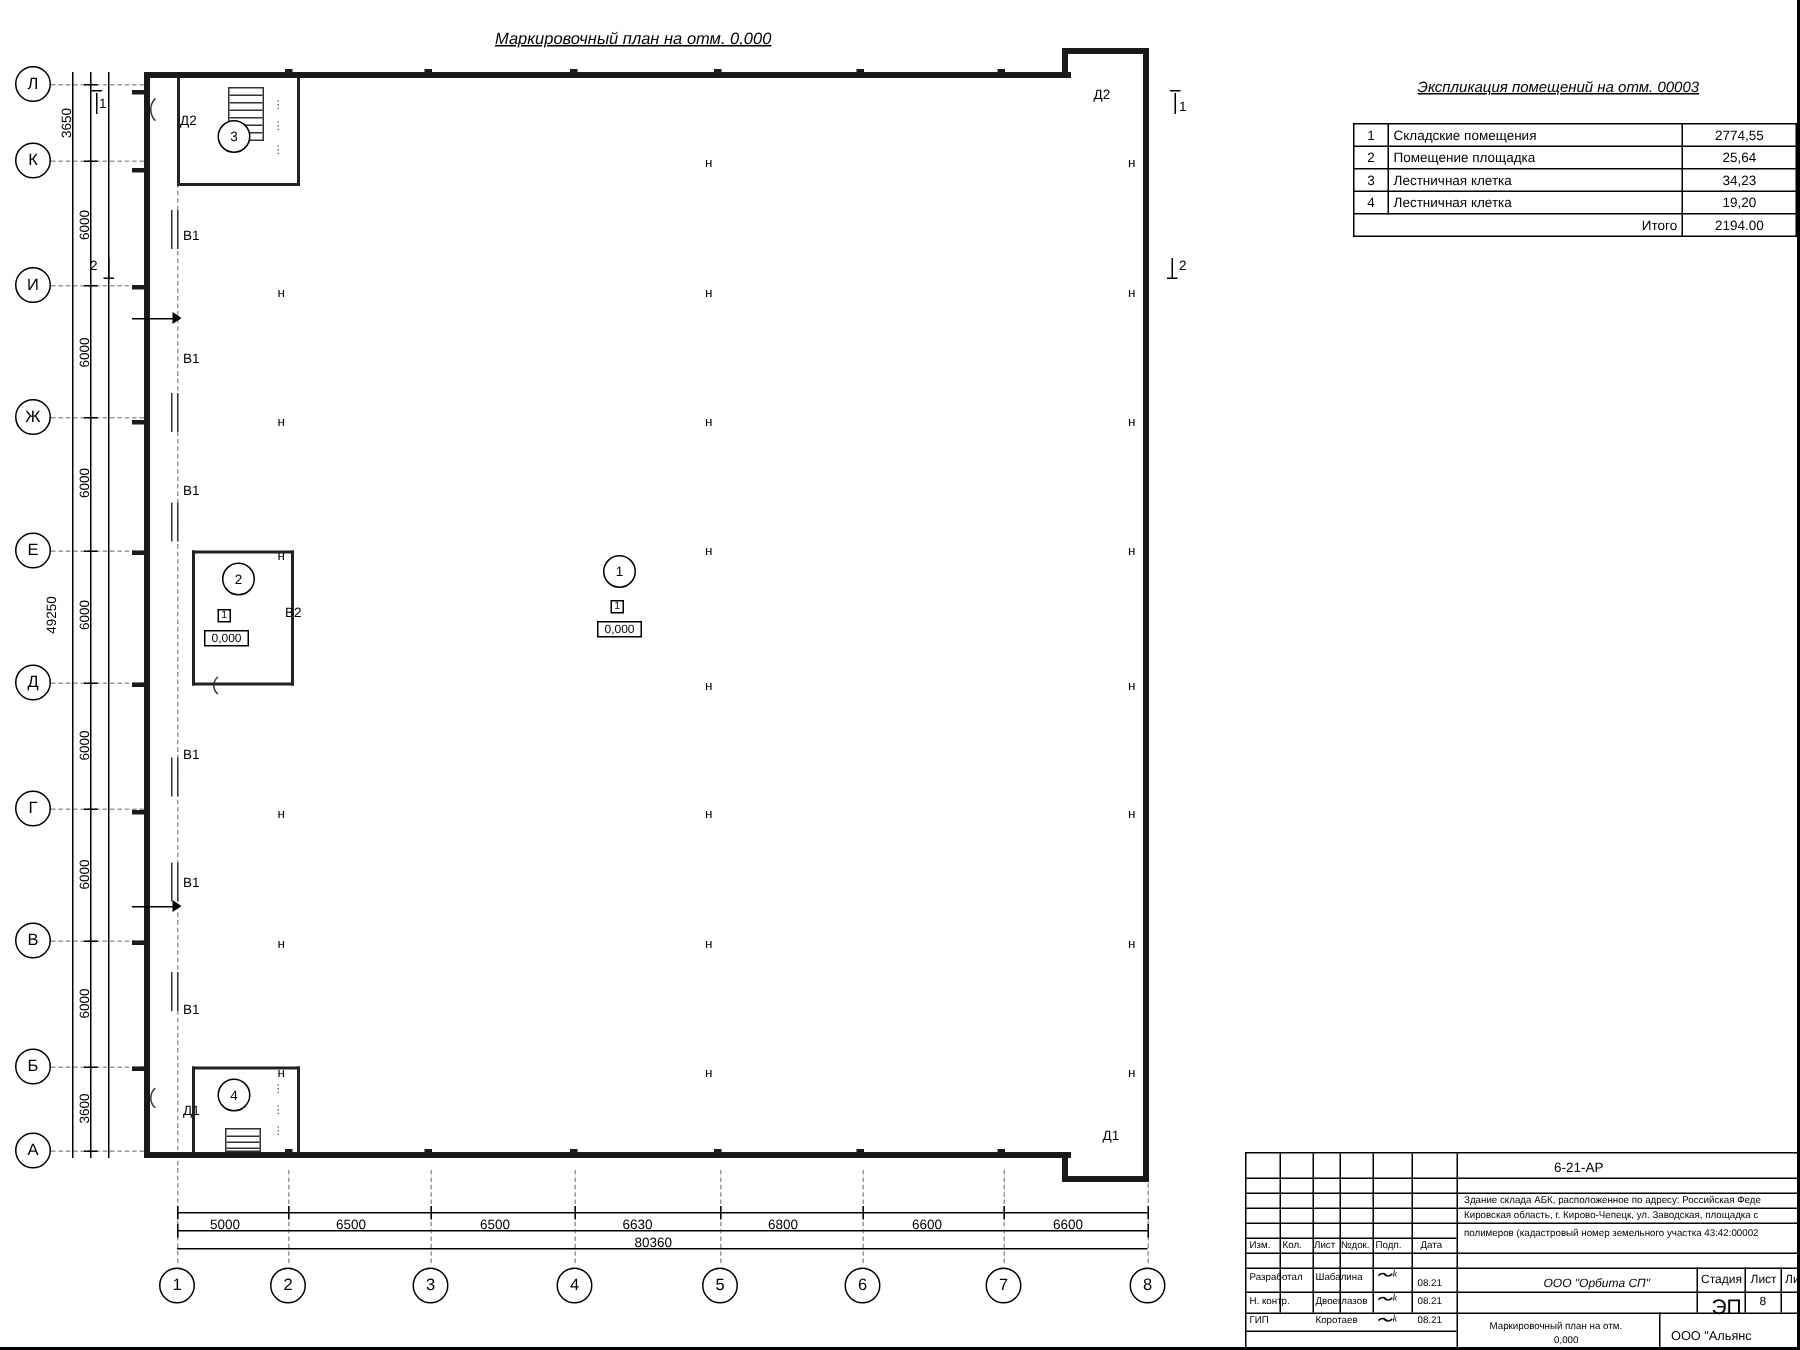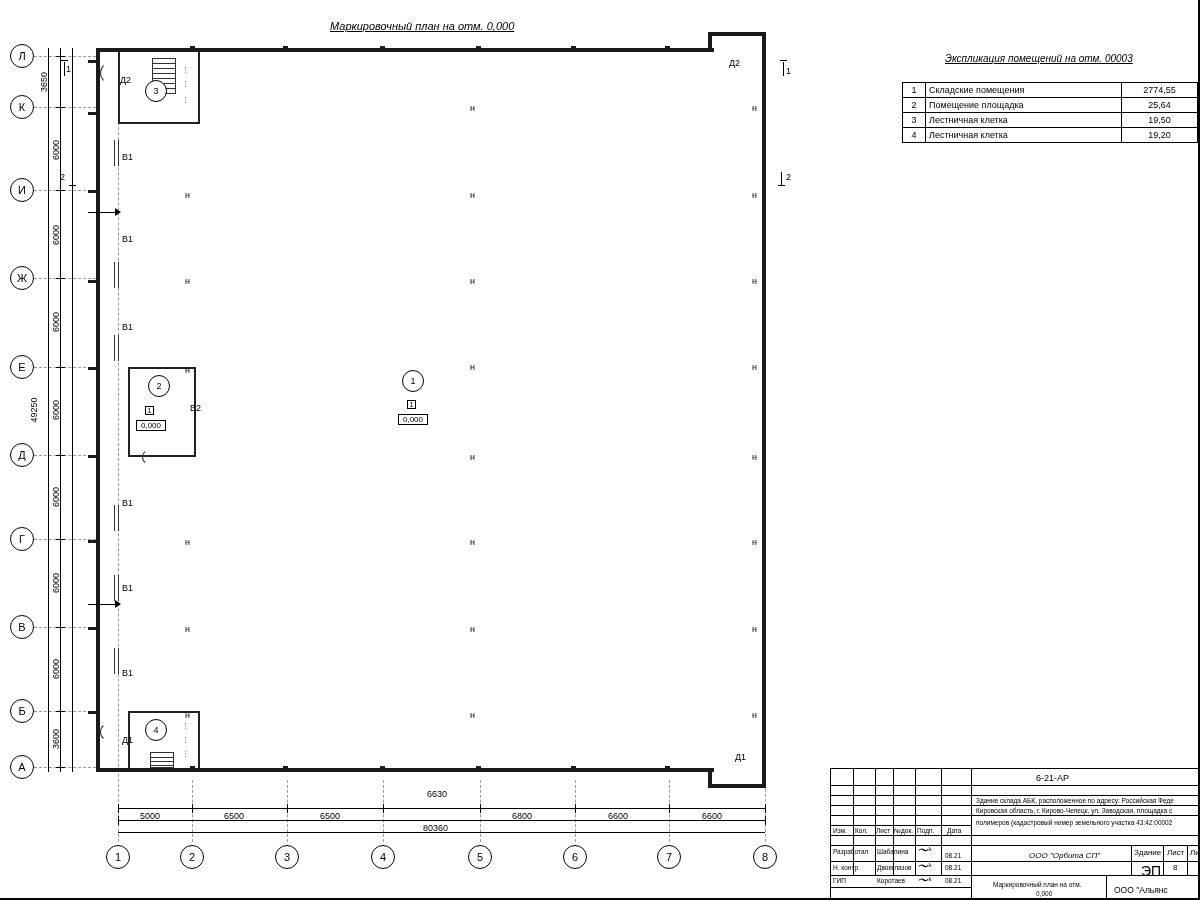--- a/index.html
+++ b/index.html
@@ -117,26 +117,31 @@
       <td class="c">2774,55</td>
     </tr>
     <tr>
       <td class="c">2</td>
       <td>Помещение площадка</td>
       <td class="c">25,64</td>
     </tr>
     <tr>
       <td class="c">3</td>
       <td>Лестничная клетка</td>
-      <td class="c">19,50</td>
+      <td class="c">34,23</td>
     </tr>
     <tr>
       <td class="c">4</td>
       <td>Лестничная клетка</td>
       <td class="c">19,20</td>
+    </tr>
+    <tr>
+      <td style="border-left:1px solid #000;border-bottom:1px solid #000;border-right:none;border-top:none;">&nbsp;</td>
+      <td class="r" style="border-right:1px solid #000;border-left:none;">Итого</td>
+      <td class="c">2194.00</td>
     </tr>
   </tbody>
     </table>
 
   <div class="bub" style="left:10px; top:44px;">Л</div>
   <div class="bub" style="left:10px; top:95px;">К</div>
   <div class="bub" style="left:10px; top:178px;">И</div>
   <div class="bub" style="left:10px; top:266px;">Ж</div>
   <div class="bub" style="left:10px; top:355px;">Е</div>
   <div class="bub" style="left:10px; top:443px;">Д</div>
@@ -211,21 +216,21 @@
   <div class="dimtick" style="left:480px; top:804px;"></div>
   <div class="dimtick" style="left:575px; top:804px;"></div>
   <div class="dimtick" style="left:669px; top:804px;"></div>
   <div class="dimtick" style="left:765px; top:804px;"></div>
   <div class="dimtick" style="left:118px; top:816px;"></div>
   <div class="dimtick" style="left:765px; top:816px;"></div>
 
   <div class="dimtxt" style="left:140px; top:811px;">5000</div>
   <div class="dimtxt" style="left:224px; top:811px;">6500</div>
   <div class="dimtxt" style="left:320px; top:811px;">6500</div>
-  <div class="dimtxt" style="left:415px; top:789px;margin-left:12px;">6630</div>
+  <div class="dimtxt" style="left:415px; top:811px;">6630</div>
   <div class="dimtxt" style="left:512px; top:811px;">6800</div>
   <div class="dimtxt" style="left:608px; top:811px;">6600</div>
   <div class="dimtxt" style="left:702px; top:811px;">6600</div>
   <div class="dimtxt" style="left:423px; top:823px;">80360</div>
 
   <div class="wall wall-h" style="left:96px; top:48px; width:618px;"></div>
 
   <div class="wall wall-h" style="left:708px; top:32px; width:58px;"></div>
   <div class="wall wall-v" style="left:708px; top:32px; height:18px;"></div>
   <div class="wall wall-v" style="left:762px; top:32px; height:18px;"></div>
@@ -422,21 +427,21 @@
     <div class="stamp-txt" style="left:2px;  top:108px;">ГИП</div>
     <div class="stamp-txt" style="left:46px; top:108px;">Коротаев</div>
     <div class="stamp-txt" style="left:114px;top:108px;">08.21</div>
 
     <div class="sig" style="left:86px; top:74px;">〜ᵏ</div>
     <div class="sig" style="left:86px; top:90px;">〜ᵏ</div>
     <div class="sig" style="left:86px; top:104px;">〜ᵏ</div>
 
     <div class="stamp-txt" style="left:198px; top:82px; font-size:8px; font-style:italic;">ООО "Орбита СП"</div>
 
-    <div class="stamp-txt" style="left:303px; top:79px; font-size:8px;">Здание</div>
+    <div class="stamp-txt" style="left:303px; top:79px; font-size:8px;">Стадия</div>
     <div class="stamp-txt" style="left:336px; top:79px; font-size:8px;">Лист</div>
     <div class="stamp-txt" style="left:359px; top:79px; font-size:8px;">Ли</div>
     <div class="stamp-txt" style="left:310px; top:94px; font-size:14px;">ЭП</div>
     <div class="stamp-txt" style="left:342px; top:94px; font-size:8px;">8</div>
 
     <div class="stamp-txt" style="left:162px; top:112px;">Маркировочный план на отм.</div>
     <div class="stamp-txt" style="left:205px; top:121px;">0,000</div>
 
     <div class="stamp-txt" style="left:283px; top:116px; font-size:8.5px;">ООО "Альянс</div>
   </div>

